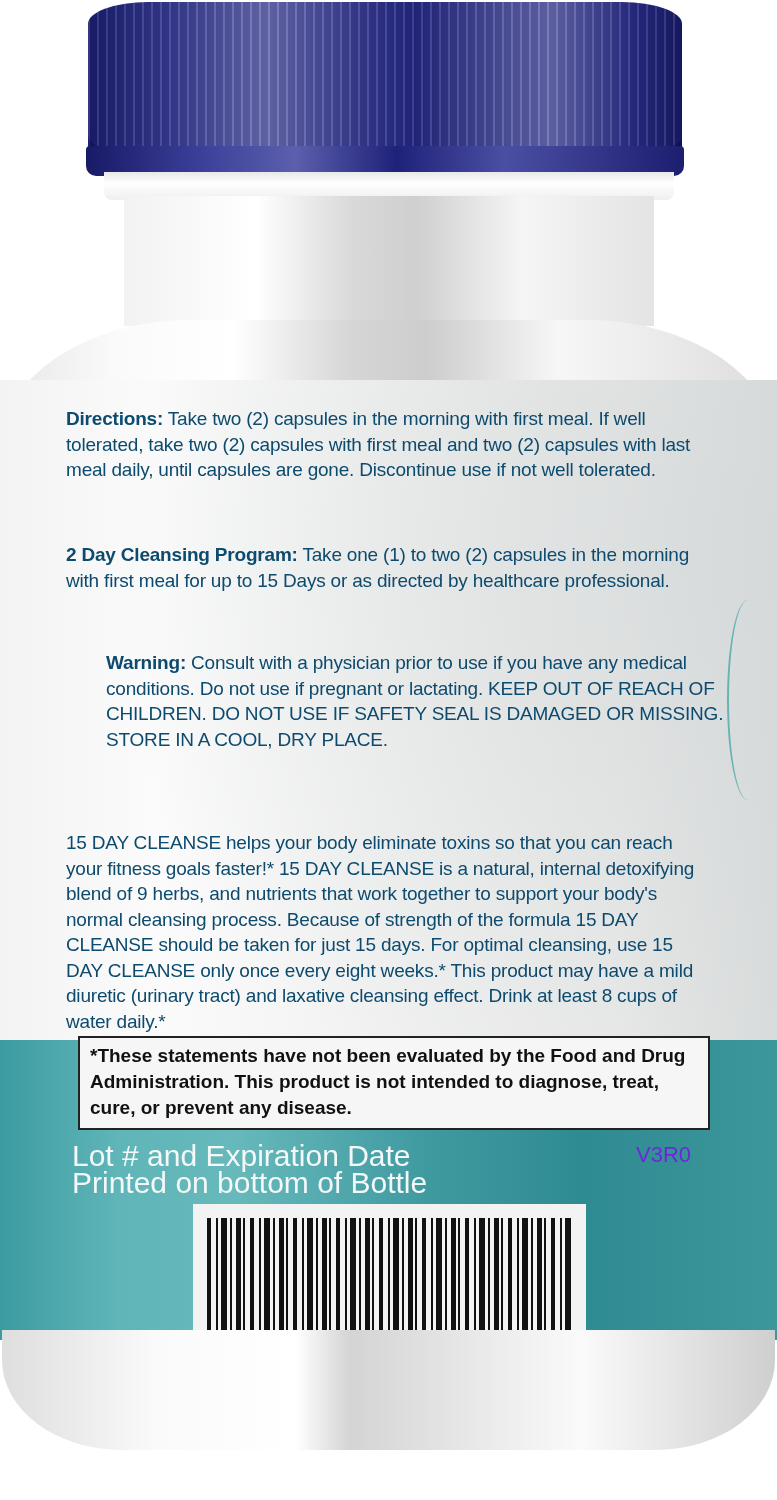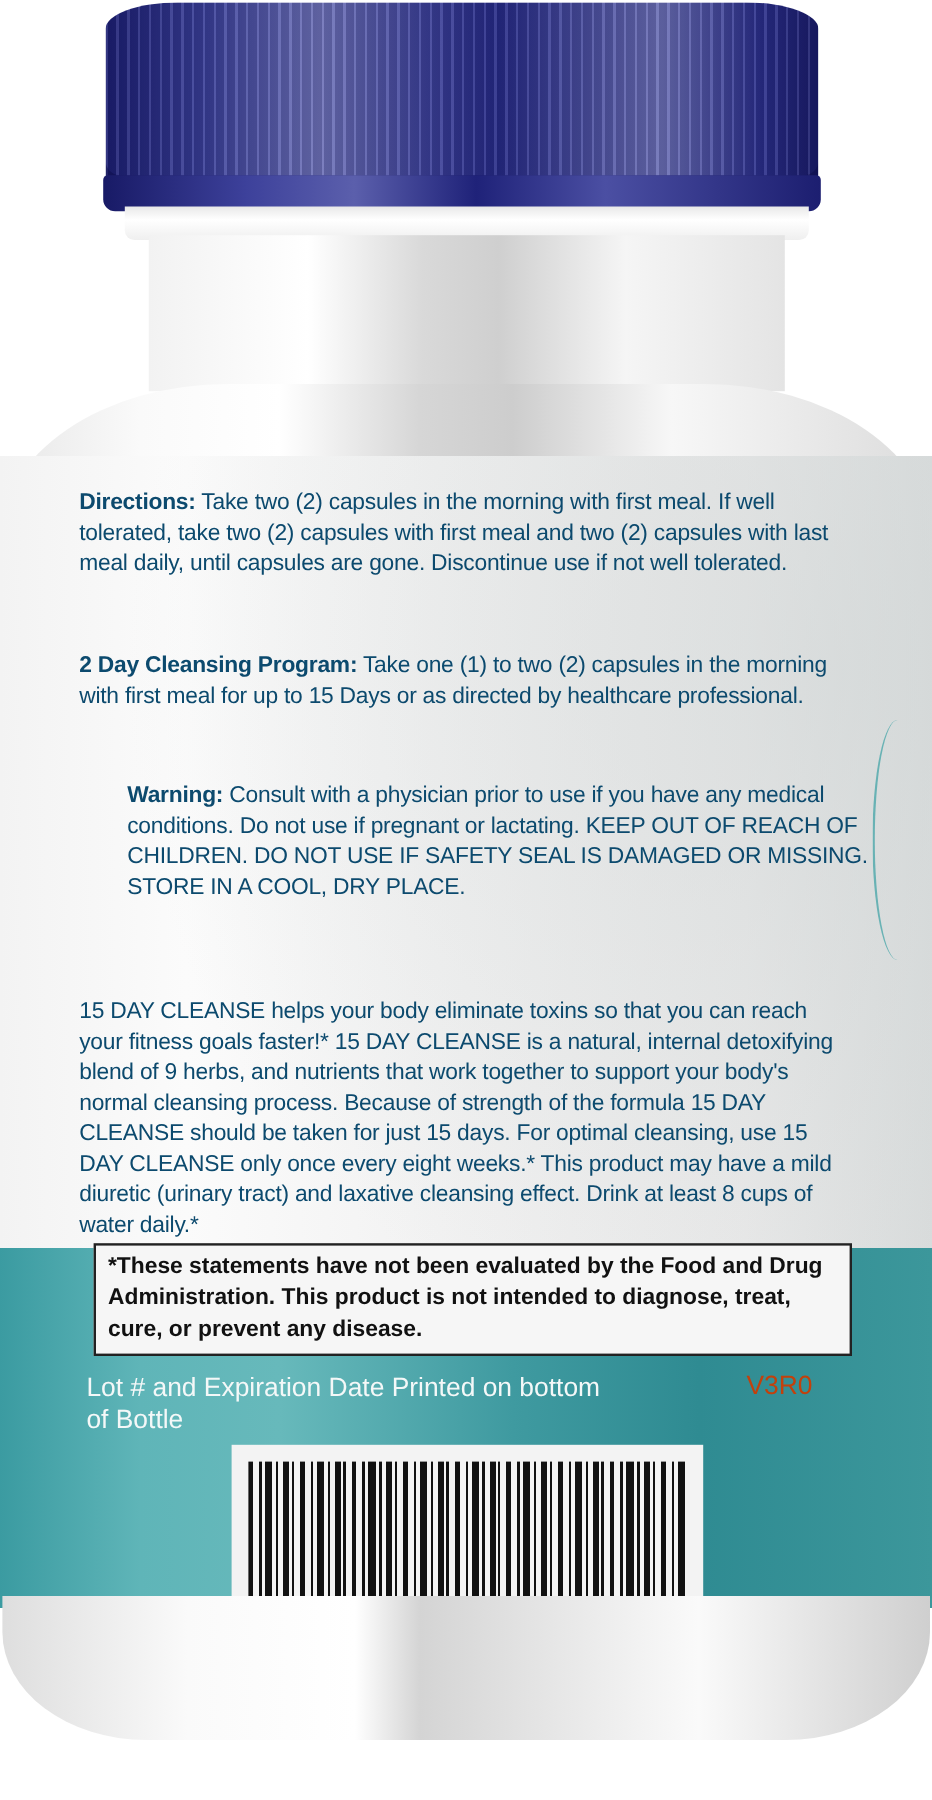--- a/index.html
+++ b/index.html
@@ -62,24 +62,24 @@
     #program { top: 542px; }
     #warning { top: 650px; margin-left: 40px; }
     #description { top: 830px; }
     .disclaimer {
       position: absolute; left: 68px; top: 1036px; width: 632px; height: 94px;
       background: #f6f6f6; border: 2px solid #222; box-sizing: border-box;
       padding: 5px 10px; font-size: 19px; line-height: 26px; color: #111; font-weight: bold; margin-left: 10px;
     }
     .lot {
       position: absolute; left: 72px; top: 1142px; width: 430px;
-      font-size: 22px; line-height: 27px; color: #f4f8f8;
+      font-size: 30px; line-height: 27px; color: #f4f8f8;
     }
     .version {
-      position: absolute; left: 622px; top: 1142px; font-size: 22px; color: #c2410c;
+      position: absolute; left: 636px; top: 1142px; font-size: 22px; color: #6d28d9;
     }
     .barcode-box {
       position: absolute; left: 193px; top: 1204px; width: 393px; height: 176px; background: #f3f3f3;
     }
     .barcode {
       position: absolute; left: 14px; top: 14px; width: 366px; height: 118px;
       background: repeating-linear-gradient(90deg,
         #111 0 4px, #f3f3f3 4px 9px, #111 9px 11px, #f3f3f3 11px 14px, #111 14px 20px,
         #f3f3f3 20px 23px, #111 23px 25px, #f3f3f3 25px 29px, #111 29px 34px, #f3f3f3 34px 36px,
         #111 36px 38px, #f3f3f3 38px 43px);

